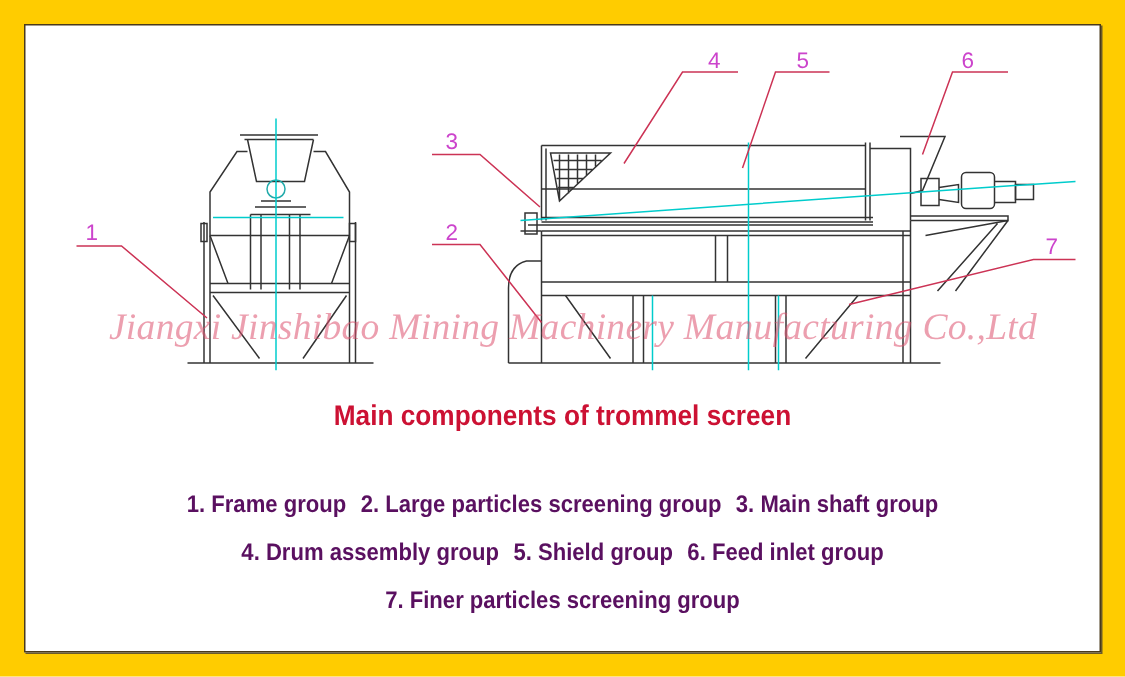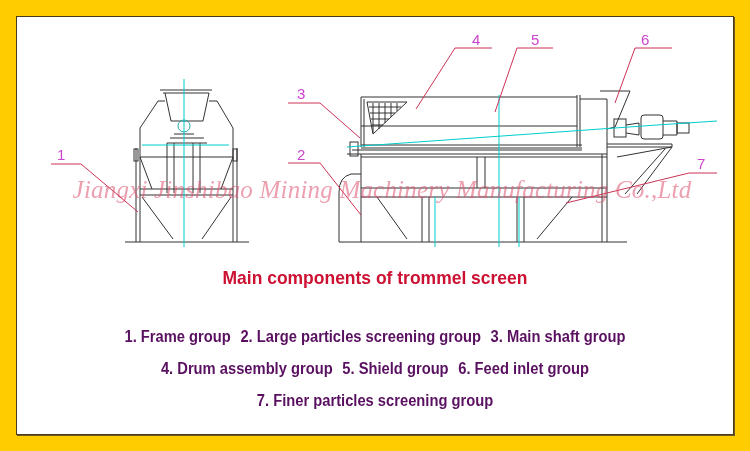--- a/index.html
+++ b/index.html
@@ -17,21 +17,21 @@
     background: #ffffff;
     border: 1px solid #4a3a1a;
     box-shadow: 1px 1px 0 #6b5a2a;
   }
   .drawing {
     position: absolute; left: 0; top: 0;
     width: 716px; height: 230px;
   }
   .watermark {
     position: absolute;
-    left: 20px; top: 159px;
+    left: 20px; top: 188px;
     width: 690px;
     text-align: center;
     font-family: "Liberation Serif", serif;
     font-style: italic;
     font-size: 25px;
     color: rgba(220, 80, 110, 0.55);
     white-space: nowrap;
     letter-spacing: 0.2px;
   }
   .title {

